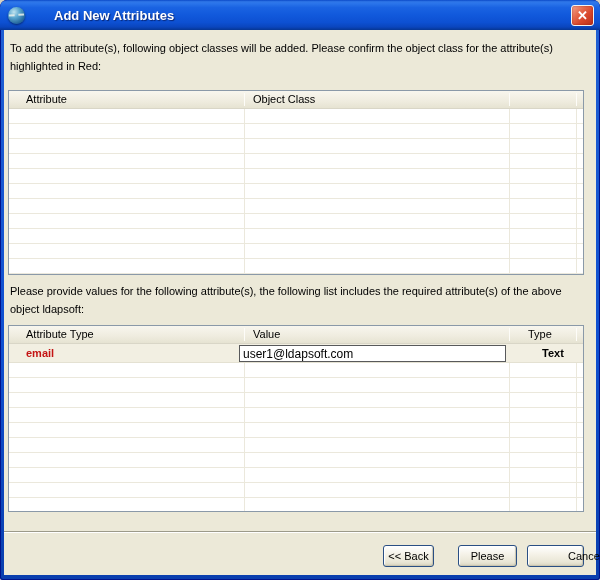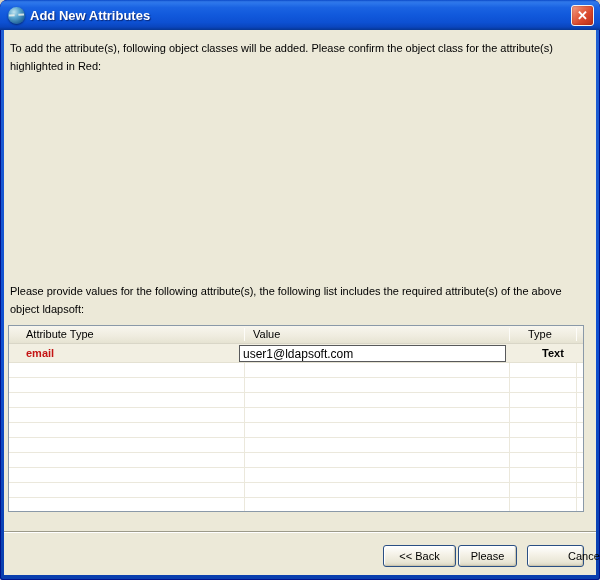--- a/index.html
+++ b/index.html
@@ -15,21 +15,21 @@
     overflow:hidden;
   }
 
   
   .titlebar{
     position:absolute;left:0;top:0;width:600px;height:30px;
     background:linear-gradient(180deg,
       #0a49c8 0%, #2f77e8 6%, #2a74ea 12%, #1a63e2 25%,
       #1159dc 50%, #0d50d2 75%, #0a45bd 90%, #063693 100%);
     border-radius:7px 7px 0 0;
-    display:flex;align-items:center;
+    display:flex;align-items:center;gap:24px;
   }
   .title-icon{
     position:relative;width:17px;height:17px;margin:0 5px 0 8px;
     border-radius:50%;
     background:radial-gradient(circle at 35% 30%, #bfe3ef 0%, #5ba7cf 35%, #276a9e 70%, #154a7c 100%);
     box-shadow:0 1px 2px rgba(0,0,20,.5);
     flex:0 0 auto;
   }
   .title-icon::after{
     content:"";position:absolute;left:1px;right:1px;top:7px;height:0;
@@ -124,39 +124,53 @@
   }
   .btn{
     position:absolute;top:515px;height:22px;
     border:1px solid #2a4f84;border-radius:3px;
     background:linear-gradient(180deg,#ffffff 0%,#f4f1e6 45%,#e9e6d6 80%,#d9d5c1 100%);
     box-shadow:inset -1px -1px 1px #c8c4ae, inset 1px 1px 1px #ffffff;
     font-family:"Liberation Sans", sans-serif;
     font-size:11px;color:#000;text-align:center;padding:0;
     cursor:default;
   }
-  .btn-back{left:379px;width:73px;}
+  .btn-back{left:379px;width:51px;}
   .btn-submit{left:454px;width:59px;}
   .btn-cancel{left:523px;width:57px;padding-left:40px;}
 </style>
 </head>
 <body>
 
 <div class="window">
 
   <div class="titlebar">
     <div class="title-icon"></div>
     <span class="title-text">Add New Attributes</span>
     <button class="close-button">✕</button>
   </div>
 
   <div class="content">
 
     <div class="instr instr1">To add the attribute(s), following object classes will be added. Please confirm the object class for the attribute(s) highlighted in Red:</div>
 
+    <div class="xp-table table1">
+      <div class="tbl-header">
+        <span class="th th1">Attribute</span>
+        <span class="th th2">Object Class</span>
+        <span class="tick tick1"></span>
+        <span class="tick tick2"></span>
+        <span class="tick tick3"></span>
+      </div>
+      <div class="tbl-body">
+        <span class="vline v1"></span>
+        <span class="vline v2"></span>
+        <span class="vline v3"></span>
+      </div>
+    </div>
 
     <div class="instr instr2">Please provide values for the following attribute(s), the following list includes the required attribute(s) of the above object ldapsoft:</div>
 
     <div class="xp-table table2">
       <div class="tbl-header">
         <span class="th th1">Attribute Type</span>
         <span class="th th2">Value</span>
         <span class="th th3">Type</span>
         <span class="tick tick1"></span>
         <span class="tick tick2"></span>

